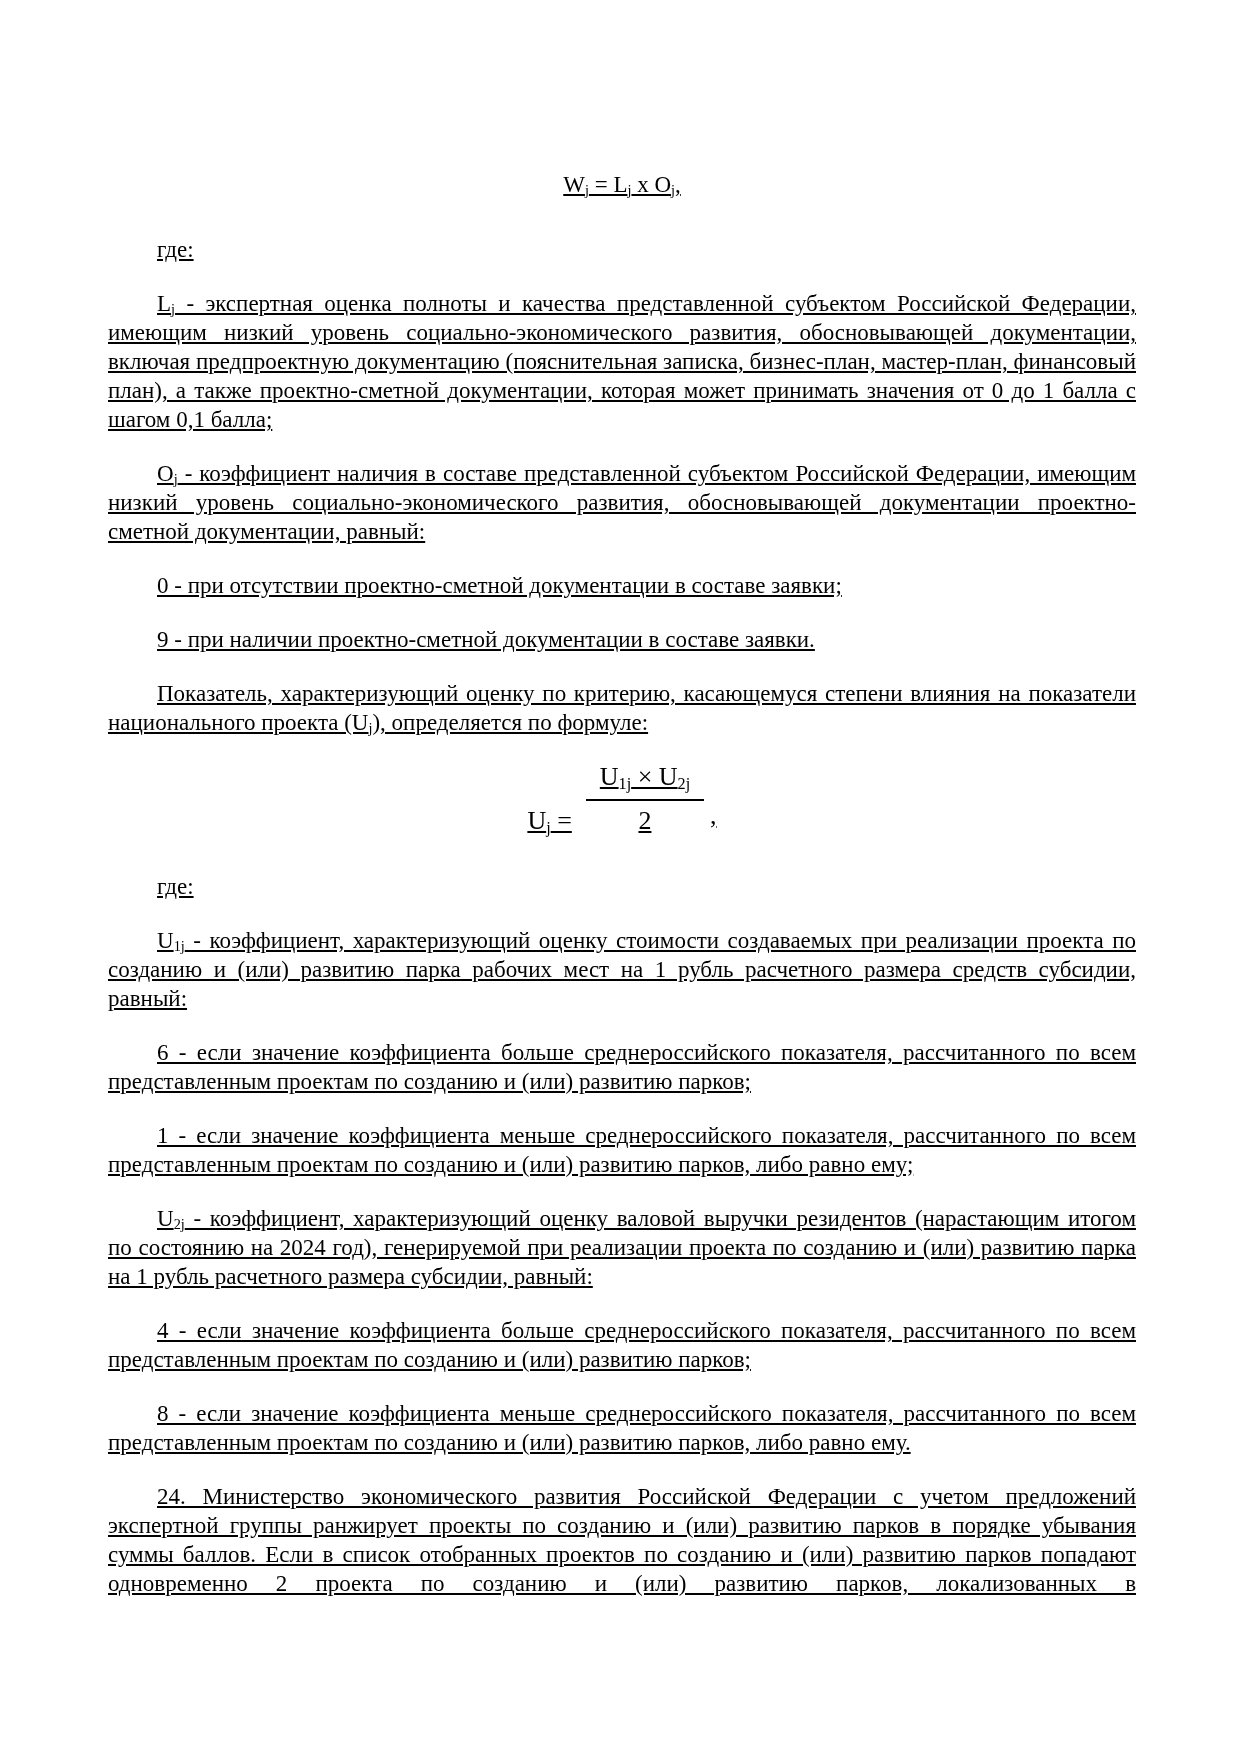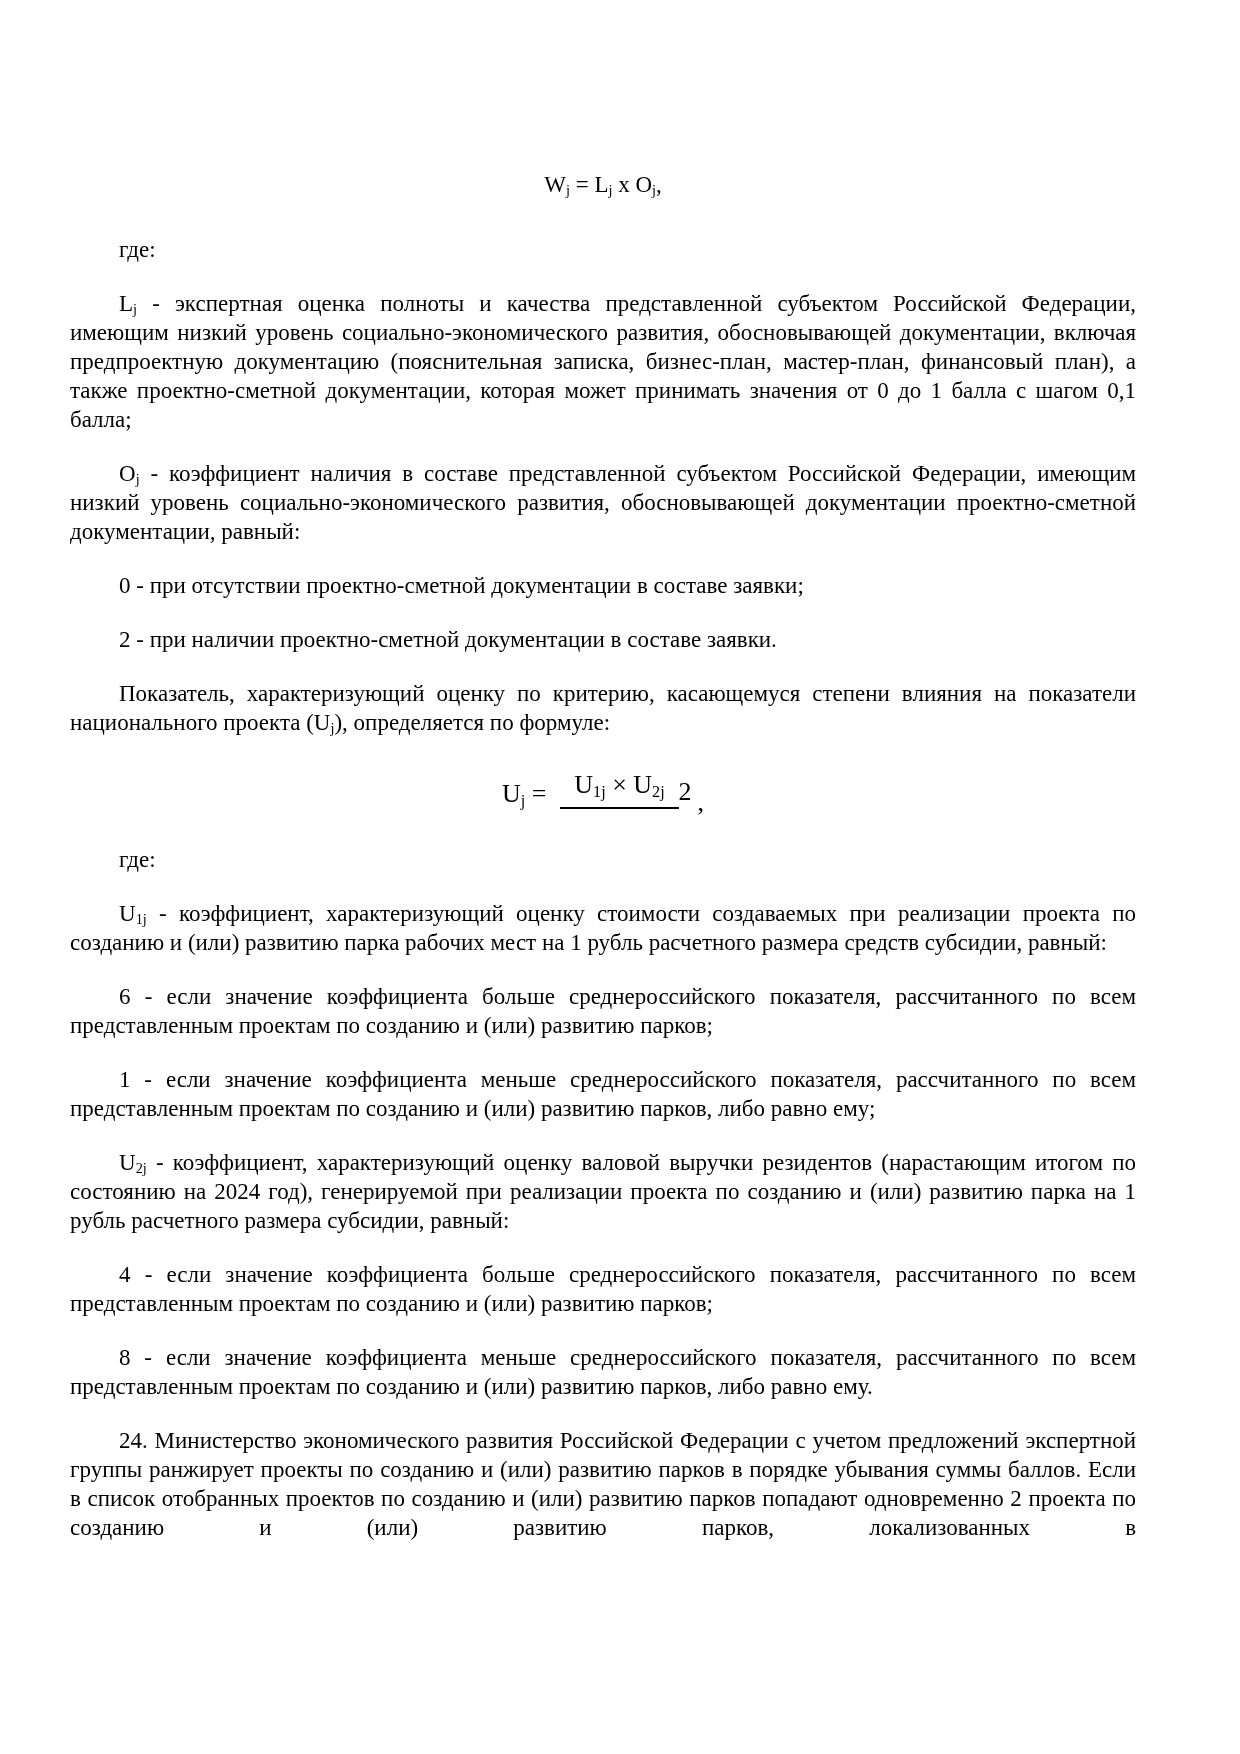--- a/index.html
+++ b/index.html
@@ -8,24 +8,25 @@
     height: 1754px;
     background: #ffffff;
     color: #000000;
     position: relative;
     overflow: hidden;
     font-family: "Liberation Serif", "DejaVu Serif", serif;
   }
   .page {
     position: absolute;
     inset: 0;
-    padding: 170px 104px 0 70px;
+    padding: 170px 104px 0 108px;
     box-sizing: border-box;
     font-size: 23px;
     line-height: 29px;
+    text-decoration: underline;
   }
   .para {
     margin: 0 0 25px 0;
     text-indent: 49px;
     text-align: justify;
   }
   .justify-last { text-align-last: justify; }
   .formula-center {
     text-align: center;
     text-indent: 0;
@@ -43,23 +44,23 @@
     justify-content: center;
     align-items: flex-end;
     font-size: 26px;
     line-height: 1.15;
     margin: 2px 0 36px 0;
     text-indent: 0;
   }
   .f-lhs { white-space: pre; }
   .frac {
     display: inline-flex;
-    flex-direction: row;
+    flex-direction: column;
     align-items: center;
-    margin: 8px 6px 0 14px;
+    margin: 0 6px 0 14px;
   }
   .frac-num {
     padding: 0 14px 7px 14px;
     border-bottom: 2px solid #000000;
     white-space: pre;
   }
   .frac-den { padding-top: 5px; }
   .f-trail {
     align-self: center;
     position: relative;
@@ -74,21 +75,21 @@
   <div class="formula-center"><span>W</span><span class="sub">j</span><span> = L</span><span class="sub">j</span><span> x O</span><span class="sub">j</span><span>,</span></div>
 
   <p class="para">где:</p>
 
   <p class="para"><span>L</span><span class="sub">j</span><span> - экспертная оценка полноты и качества представленной субъектом Российской Федерации, имеющим низкий уровень социально-экономического развития, обосновывающей документации, включая предпроектную документацию (пояснительная записка, бизнес-план, мастер-план, финансовый план), а также проектно-сметной документации, которая может принимать значения от 0 до 1 балла с шагом 0,1 балла;</span></p>
 
   <p class="para"><span>O</span><span class="sub">j</span><span> - коэффициент наличия в составе представленной субъектом Российской Федерации, имеющим низкий уровень социально-экономического развития, обосновывающей документации проектно-сметной документации, равный:</span></p>
 
   <p class="para">0 - при отсутствии проектно-сметной документации в составе заявки;</p>
 
-  <p class="para">2 - при наличии проектно-сметной документации в составе заявки.</p>
+  <p class="para">9 - при наличии проектно-сметной документации в составе заявки.</p>
 
   <p class="para"><span>Показатель, характеризующий оценку по критерию, касающемуся степени влияния на показатели национального проекта (U</span><span class="sub">j</span><span>), определяется по формуле:</span></p>
 
   <div class="formula-u">
     <span class="f-lhs"><span>U</span><span class="sub">j</span><span> =</span></span>
     <span class="frac">
       <span class="frac-num"><span>U</span><span class="sub">1j</span><span> × U</span><span class="sub">2j</span></span>
       <span class="frac-den">2</span>
     </span>
     <span class="f-trail">,</span>

